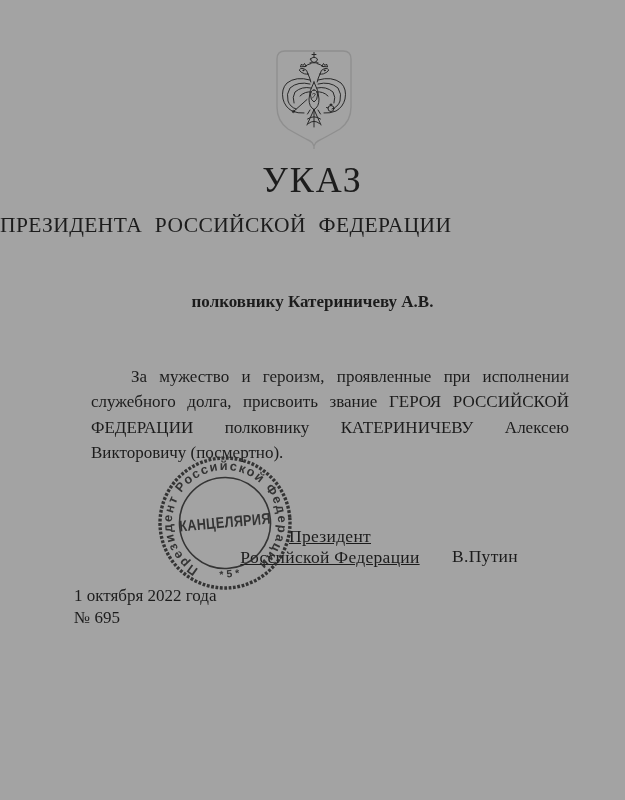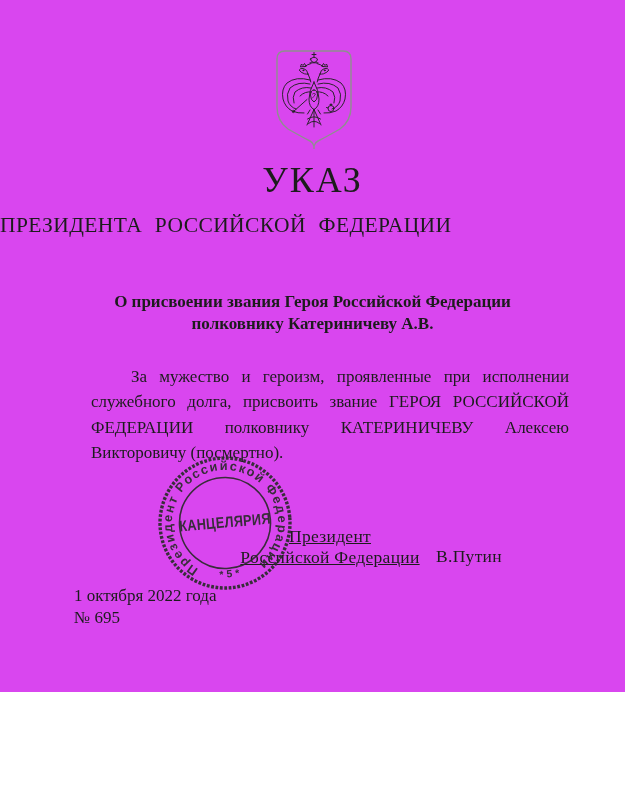--- a/index.html
+++ b/index.html
@@ -1,18 +1,18 @@
 <!DOCTYPE html>
 <html><head>
 <meta charset="utf-8">
 <style>
   html,body { margin:0; padding:0; background:#ffffff; }
   .page {
-    position:relative; width:625px; height:692px; margin:0 auto;
-    background:#d946ef; color:#1c1c1c; overflow:hidden;
+    position:relative; width:625px; height:800px; margin:0 auto;
+    background:#a3a3a3; color:#1c1c1c; overflow:hidden;
     font-family:"Liberation Serif", serif;
   }
   .emblem { position:absolute; left:274px; top:49px; width:80px; height:101px; }
   .emblem svg { display:block; width:100%; height:100%; }
 
   .title-main {
     position:absolute; left:0; top:161px; width:625px;
     text-align:center; font-size:36px; letter-spacing:2px; line-height:38px;
   }
   .title-sub {
@@ -24,21 +24,21 @@
     text-align:center; font-weight:bold; font-size:17px; line-height:22px;
   }
   .body-par {
     position:absolute; left:75px; top:348px; width:478px; margin:16px;
     font-size:17px; line-height:25.3px; text-align:justify; text-indent:40px;
   }
   .signature {
     position:absolute; left:228px; top:526px; width:204px;
     text-align:center; font-size:17.5px; line-height:21px; letter-spacing:0.3px;text-decoration:underline;
   }
-  .sig-name { position:absolute; left:436px; top:546px; font-size:17.5px; letter-spacing:0.3px; }
+  .sig-name { position:absolute; left:452px; top:546px; font-size:17.5px; letter-spacing:0.3px; }
   .footer { position:absolute; left:74px; top:585px; font-size:17px; line-height:21.5px; }
 
   .stamp { position:absolute; left:155px; top:453px; width:140px; height:140px; opacity:0.92; }
   .stamp svg { display:block; width:100%; height:100%; }
   .stamp text {
     font-family:"Liberation Sans", sans-serif; font-weight:bold; stroke:none;
   }
   .eagle path, .eagle circle { vector-effect:non-scaling-stroke; }
 </style>
 </head>
@@ -87,21 +87,20 @@
         <path d="M40,60.5 L33,76 M40,60.5 L40,78 M40,60.5 L47,76"></path>
         <path d="M33.5,70 Q40,65.5 46.5,70 M34.5,74.5 Q40,70 45.5,74.5"></path>
       </g>
     </svg>
   </div>
 
   <div class="title-main">УКАЗ</div>
   <div class="title-sub">ПРЕЗИДЕНТА РОССИЙСКОЙ ФЕДЕРАЦИИ</div>
 
   <div class="subject">
-    <div>О присвоении звания Героя Российской Федерации</div>
     <div>полковнику Катериничеву А.В.</div>
   </div>
 
   <p class="body-par">За мужество и героизм, проявленные при исполнении служебного долга, присвоить звание ГЕРОЯ РОССИЙСКОЙ ФЕДЕРАЦИИ полковнику КАТЕРИНИЧЕВУ Алексею Викторовичу (посмертно).</p>
 
   <div class="signature">
     <div>Президент</div>
     <div>Российской Федерации</div>
   </div>
   <div class="sig-name">В.Путин</div>

